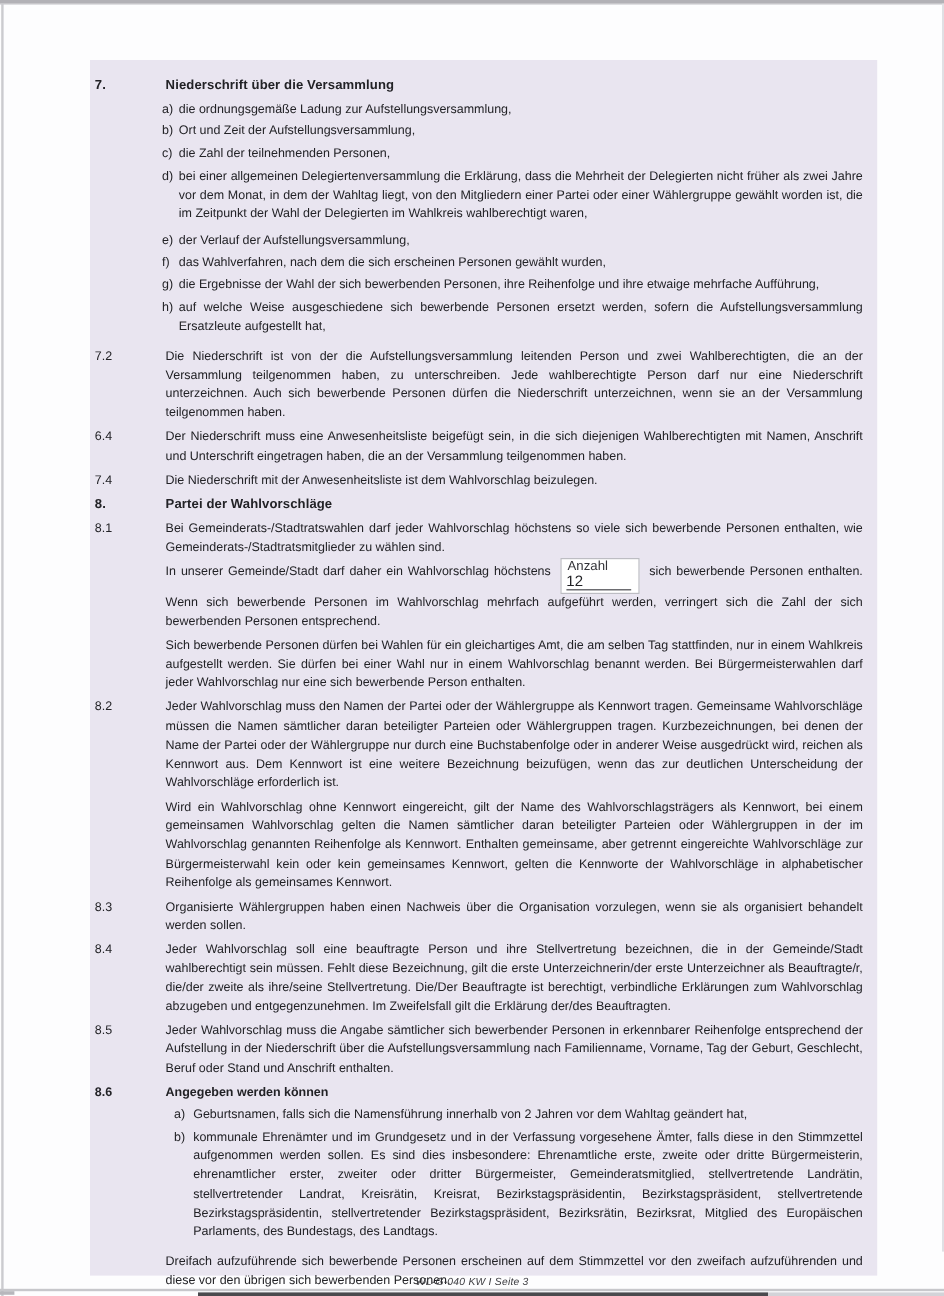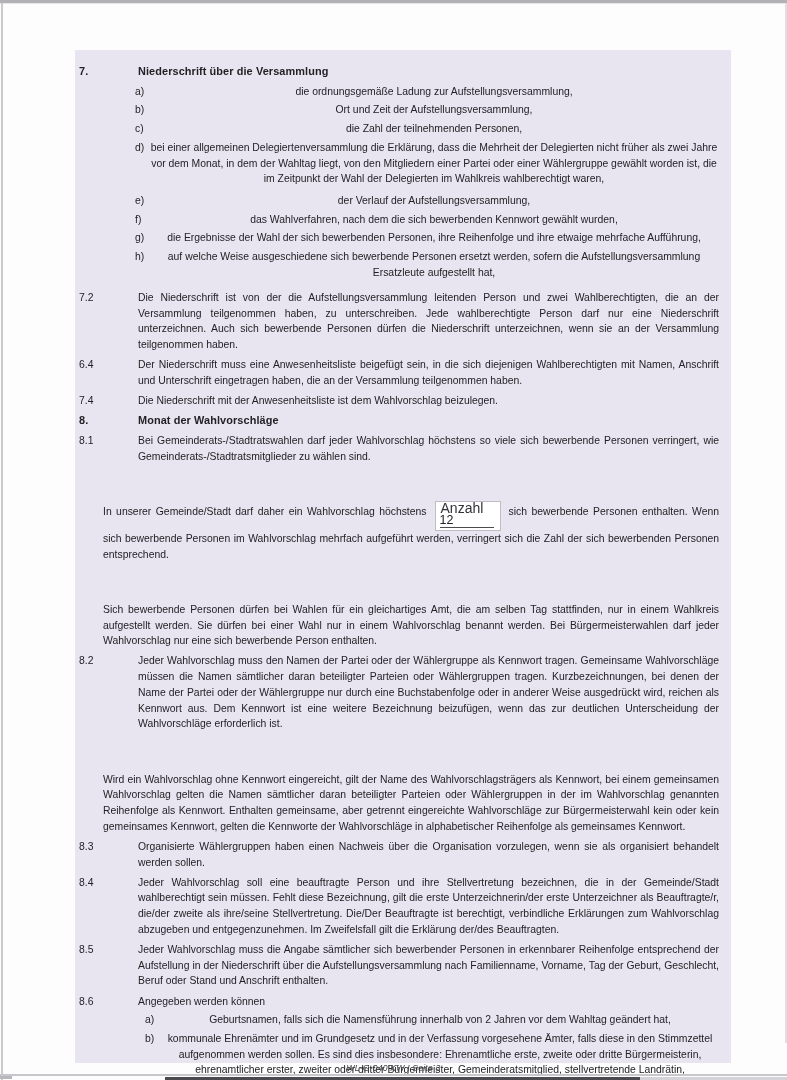--- a/index.html
+++ b/index.html
@@ -23,31 +23,31 @@
   .row{display:flex;margin-bottom:4.5px;}
   .row.h{margin-bottom:4px;}
   .row.h .num,.row.h .txt{font-weight:bold;font-size:10.9px;letter-spacing:0.1px;}
   .row.mt{margin-top:3px;}
   .num{flex:0 0 35px;}
   .txt{flex:1;padding-left:24px;}
   .justify{text-align:justify;}
   .sublist{margin:0 0 2px 0;}
   .srow{display:flex;margin-left:-3px;margin-bottom:3px;}
   .slabel{flex:0 0 14px;}
-  .stext{flex:1;text-align:center;}
+  .stext{flex:1;}
   .sub86 .srow{margin-left:7px;}
   .sub86 .slabel{flex:0 0 16px;}
-  .cont{margin-bottom:4.5px;flex-direction:column;}
+  .cont{margin-bottom:4.5px;}
 
   .anzahl-box{
     display:inline-block;width:66px;height:30px;box-sizing:border-box;
     background:#ffffff;border:1px solid #bdbdc3;
     vertical-align:-9px;margin:-12px 8px 0 8px;
   }
-  .anzahl-label{display:block;font-size:14px;line-height:9px;text-align:left;padding:2px 0 0 5px;color:#333338;}
+  .anzahl-label{display:block;font-size:11px;line-height:9px;text-align:left;padding:2px 0 0 5px;color:#333338;}
   .anzahl-value{
     display:block;width:54px;margin-left:4px;
     font-size:12.5px;line-height:14px;text-align:left;
     border-bottom:1.5px solid #4a4a4f;
   }
 
   .footer-text{position:absolute;left:0;right:0;top:1063px;text-align:center;font-size:8.6px;color:#3c3c40;letter-spacing:0.2px;font-style:italic;}
   .rule{position:absolute;left:0;right:0;top:1074px;height:2px;background:#c7c7cb;}
   .bottom-left-mark{position:absolute;left:0;width:12px;top:1076px;height:3px;background:#b7b7bc;}
   .bottom-dark{position:absolute;left:165px;width:475px;top:1077px;height:3px;background:#4a4a4e;}
@@ -87,21 +87,21 @@
         <div class="srow">
           <div class="slabel">d)</div>
           <div class="stext justify">bei einer allgemeinen Delegiertenversammlung die Erklärung, dass die Mehrheit der Delegierten nicht früher als zwei Jahre vor dem Monat, in dem der Wahltag liegt, von den Mitgliedern einer Partei oder einer Wählergruppe gewählt worden ist, die im Zeitpunkt der Wahl der Delegierten im Wahlkreis wahlberechtigt waren,</div>
         </div>
         <div class="srow" style="margin-top:6px;">
           <div class="slabel">e)</div>
           <div class="stext">der Verlauf der Aufstellungsversammlung,</div>
         </div>
         <div class="srow">
           <div class="slabel">f)</div>
-          <div class="stext">das Wahlverfahren, nach dem die sich bewerbenden Kennwort gewählt wurden,</div>
+          <div class="stext">das Wahlverfahren, nach dem die sich erscheinen Personen gewählt wurden,</div>
         </div>
         <div class="srow">
           <div class="slabel">g)</div>
           <div class="stext">die Ergebnisse der Wahl der sich bewerbenden Personen, ihre Reihenfolge und ihre etwaige mehrfache Aufführung,</div>
         </div>
         <div class="srow">
           <div class="slabel">h)</div>
           <div class="stext justify">auf welche Weise ausgeschiedene sich bewerbende Personen ersetzt werden, sofern die Aufstellungsversammlung Ersatzleute aufgestellt hat,</div>
         </div>
       </div>
@@ -117,26 +117,26 @@
       <div class="txt justify">Der Niederschrift muss eine Anwesenheitsliste beigefügt sein, in die sich diejenigen Wahlberechtigten mit Namen, Anschrift und Unterschrift eingetragen haben, die an der Versammlung teilgenommen haben.</div>
     </div>
 
     <div class="row">
       <div class="num">7.4</div>
       <div class="txt">Die Niederschrift mit der Anwesenheitsliste ist dem Wahlvorschlag beizulegen.</div>
     </div>
 
     <div class="row h mt">
       <div class="num">8.</div>
-      <div class="txt">Monat der Wahlvorschläge</div>
+      <div class="txt">Partei der Wahlvorschläge</div>
     </div>
 
     <div class="row">
       <div class="num">8.1</div>
-      <div class="txt justify">Bei Gemeinderats-/Stadtratswahlen darf jeder Wahlvorschlag höchstens so viele sich bewerbende Personen verringert, wie Gemeinderats-/Stadtratsmitglieder zu wählen sind.</div>
+      <div class="txt justify">Bei Gemeinderats-/Stadtratswahlen darf jeder Wahlvorschlag höchstens so viele sich bewerbende Personen enthalten, wie Gemeinderats-/Stadtratsmitglieder zu wählen sind.</div>
     </div>
 
     <div class="row cont">
       <div class="num"></div>
       <div class="txt justify"><span>In unserer Gemeinde/Stadt darf daher ein Wahlvorschlag höchstens</span><span class="anzahl-box"><span class="anzahl-label">Anzahl</span><span class="anzahl-value">12</span></span><span>sich bewerbende Personen enthalten. Wenn sich bewerbende Personen im Wahlvorschlag mehrfach aufgeführt werden, verringert sich die Zahl der sich bewerbenden Personen entsprechend.</span></div>
     </div>
 
     <div class="row cont">
       <div class="num"></div>
       <div class="txt justify">Sich bewerbende Personen dürfen bei Wahlen für ein gleichartiges Amt, die am selben Tag stattfinden, nur in einem Wahlkreis aufgestellt werden. Sie dürfen bei einer Wahl nur in einem Wahlvorschlag benannt werden. Bei Bürgermeisterwahlen darf jeder Wahlvorschlag nur eine sich bewerbende Person enthalten.</div>
@@ -160,21 +160,21 @@
     <div class="row">
       <div class="num">8.4</div>
       <div class="txt justify">Jeder Wahlvorschlag soll eine beauftragte Person und ihre Stellvertretung bezeichnen, die in der Gemeinde/Stadt wahlberechtigt sein müssen. Fehlt diese Bezeichnung, gilt die erste Unterzeichnerin/der erste Unterzeichner als Beauftragte/r, die/der zweite als ihre/seine Stellvertretung. Die/Der Beauftragte ist berechtigt, verbindliche Erklärungen zum Wahlvorschlag abzugeben und entgegenzunehmen. Im Zweifelsfall gilt die Erklärung der/des Beauftragten.</div>
     </div>
 
     <div class="row">
       <div class="num">8.5</div>
       <div class="txt justify">Jeder Wahlvorschlag muss die Angabe sämtlicher sich bewerbender Personen in erkennbarer Reihenfolge entsprechend der Aufstellung in der Niederschrift über die Aufstellungsversammlung nach Familienname, Vorname, Tag der Geburt, Geschlecht, Beruf oder Stand und Anschrift enthalten.</div>
     </div>
 
-    <div class="row" style="margin-bottom:3px;">
+    <div class="row" style="margin-bottom:3px;font-weight:bold;">
       <div class="num">8.6</div>
       <div class="txt">Angegeben werden können</div>
     </div>
 
     <div class="row">
       <div class="num"></div>
       <div class="txt sublist sub86">
         <div class="srow">
           <div class="slabel">a)</div>
           <div class="stext">Geburtsnamen, falls sich die Namensführung innerhalb von 2 Jahren vor dem Wahltag geändert hat,</div>

